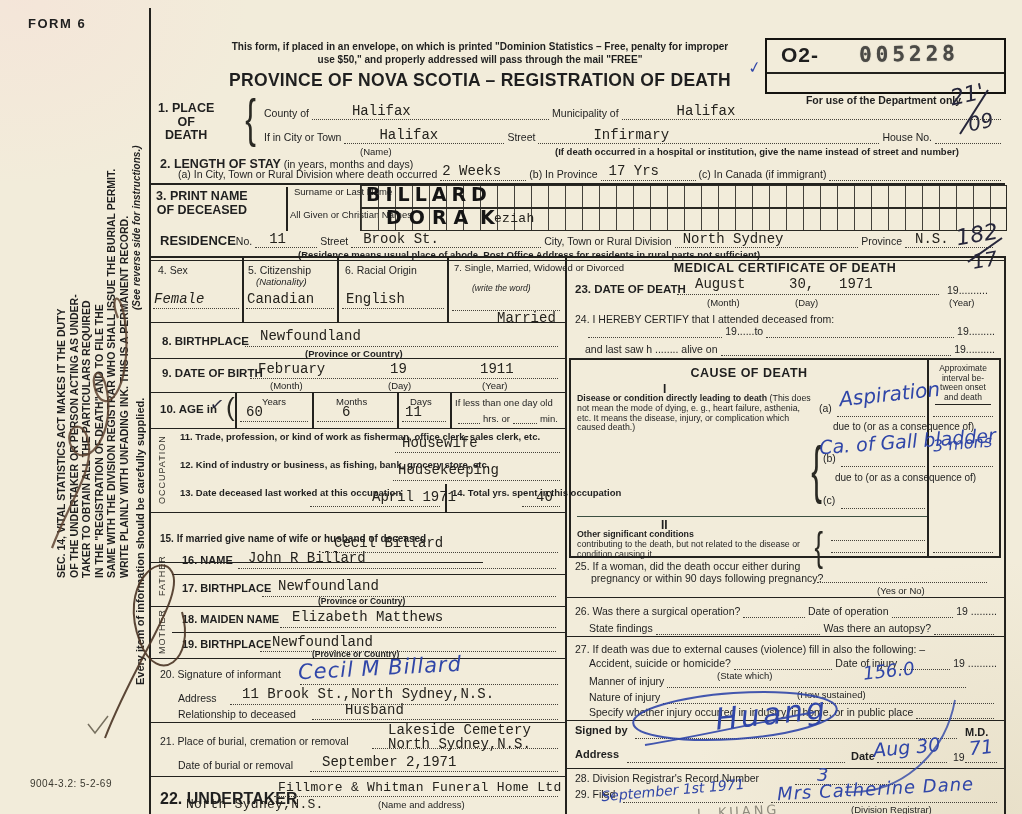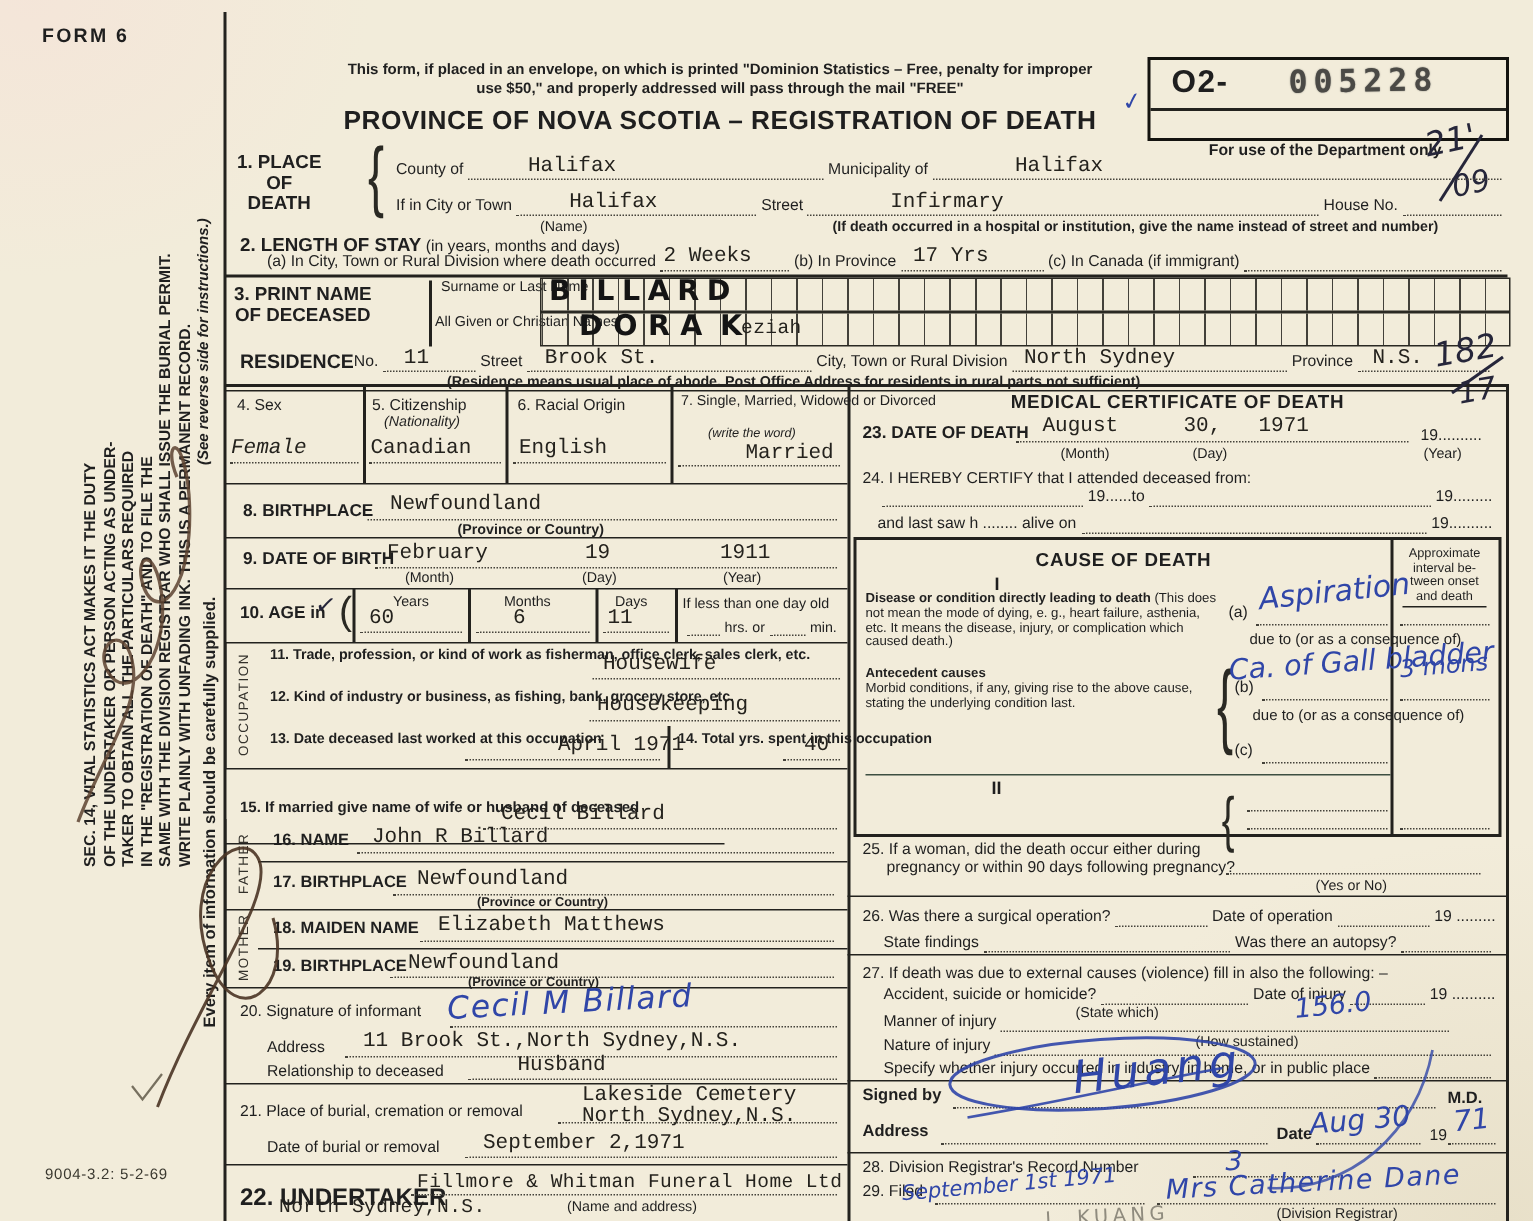--- a/index.html
+++ b/index.html
@@ -188,21 +188,21 @@
       <span class="abs sm i" style="left:106px;top:18px;">(Nationality)</span>
       <div class="abs dot" style="left:96px;top:50px;width:88px;"></div>
       <span class="abs tw14" style="left:97px;top:33px;">Canadian</span>
       <span class="abs lbl" style="left:195px;top:6px;">6. Racial Origin</span>
       <div class="abs dot" style="left:192px;top:50px;width:102px;"></div>
       <span class="abs tw14" style="left:196px;top:33px;">English</span>
       <span class="abs sm pre" style="left:304px;top:4px;">7. Single, Married,
 Widowed or Divorced</span>
       <span class="abs xs i" style="left:322px;top:26px;">(write the word)</span>
       <div class="abs dot" style="left:302px;top:52px;width:108px;"></div>
-      <span class="abs tw14" style="left:303px;top:36px;padding-left:44px;">Married</span>
+      <span class="abs tw14" style="left:303px;top:52px;padding-left:44px;">Married</span>
     </div>
 
     <div class="abs" style="left:0;top:64px;width:415px;height:36px;border-bottom:1.6px solid #23221e;">
       <span class="abs b" style="left:12px;top:13px;font-size:11.5px;">8. BIRTHPLACE</span>
       <div class="abs dot" style="left:95px;top:24px;width:313px;"></div>
       <span class="abs tw14" style="left:110px;top:6px;">Newfoundland</span>
       <span class="abs sm b" style="left:155px;top:26px;">(Province or Country)</span>
     </div>
 
     <div class="abs" style="left:0;top:100px;width:415px;height:34px;border-bottom:1.6px solid #23221e;">
@@ -363,35 +363,35 @@
       <span class="abs b" style="left:92px;top:22px;font-size:12px;">I</span>
       <div class="abs" style="left:6px;top:34px;width:238px;font-size:8.8px;line-height:9.8px;">
         <span class="b">Disease or condition directly leading to death</span>
         <span>(This does not mean the mode of dying, e. g., heart failure, asthenia, etc. It means the disease, injury, or complication which caused death.)</span>
       </div>
       <span class="abs lbl" style="left:248px;top:42px;">(a)</span>
       <div class="abs dot" style="left:266px;top:56px;width:88px;"></div>
       <span class="abs hand" style="left:268px;top:22px;font-size:20px;transform:rotate(-6deg);">Aspiration</span>
       <div class="abs dot" style="left:362px;top:56px;width:60px;"></div>
       <span class="abs sm" style="left:262px;top:61px;font-size:10px;">due to (or as a consequence of)</span>
-      <div class="abs" style="left:6px;top:84px;width:235px;font-size:8.8px;line-height:9.8px;">
-        <span class="b" style="display:block;">Antecedent causes</span>
-        <span>Morbid conditions, if any, giving rise to the above cause, stating the underlying condition last.</span>
-      </div>
       <span class="abs" style="left:238px;top:82px;font-size:46px;transform:scale(.7,1.35);color:#2a2923;">{</span>
       <span class="abs lbl" style="left:252px;top:92px;">(b)</span>
       <div class="abs dot" style="left:270px;top:106px;width:84px;"></div>
       <span class="abs hand" style="left:248px;top:70px;font-size:19px;transform:rotate(-4deg);">Ca. of Gall bladder</span>
       <span class="abs hand" style="left:362px;top:74px;font-size:16px;transform:rotate(-5deg);">3 mons</span>
       <div class="abs dot" style="left:362px;top:106px;width:60px;"></div>
       <span class="abs sm" style="left:264px;top:112px;font-size:10px;">due to (or as a consequence of)</span>
       <span class="abs lbl" style="left:252px;top:134px;">(c)</span>
       <div class="abs dot" style="left:270px;top:148px;width:84px;"></div>
       <div class="abs" style="left:6px;top:156px;width:350px;height:1.2px;background:#3d4f41;"></div>
       <span class="abs b" style="left:90px;top:158px;font-size:12px;">II</span>
+      <div class="abs" style="left:6px;top:170px;width:240px;font-size:8.8px;line-height:9.8px;">
+        <span class="b" style="display:block;">Other significant conditions</span>
+        <span>contributing to the death, but not related to the disease or condition causing it.</span>
+      </div>
       <span class="abs" style="left:242px;top:168px;font-size:34px;transform:scale(.75,1.2);color:#2a2923;">{</span>
       <div class="abs dot" style="left:260px;top:180px;width:94px;"></div>
       <div class="abs dot" style="left:260px;top:192px;width:94px;"></div>
       <div class="abs dot" style="left:362px;top:192px;width:60px;"></div>
     </div>
 
     <span class="abs lbl" style="left:10px;top:302px;">25. If a woman, did the death occur either during</span>
     <span class="abs lbl" style="left:26px;top:314px;">pregnancy or within 90 days following pregnancy?</span>
     <div class="abs dot" style="left:252px;top:324px;width:170px;"></div>
     <span class="abs sm" style="left:312px;top:327px;">(Yes or No)</span>

